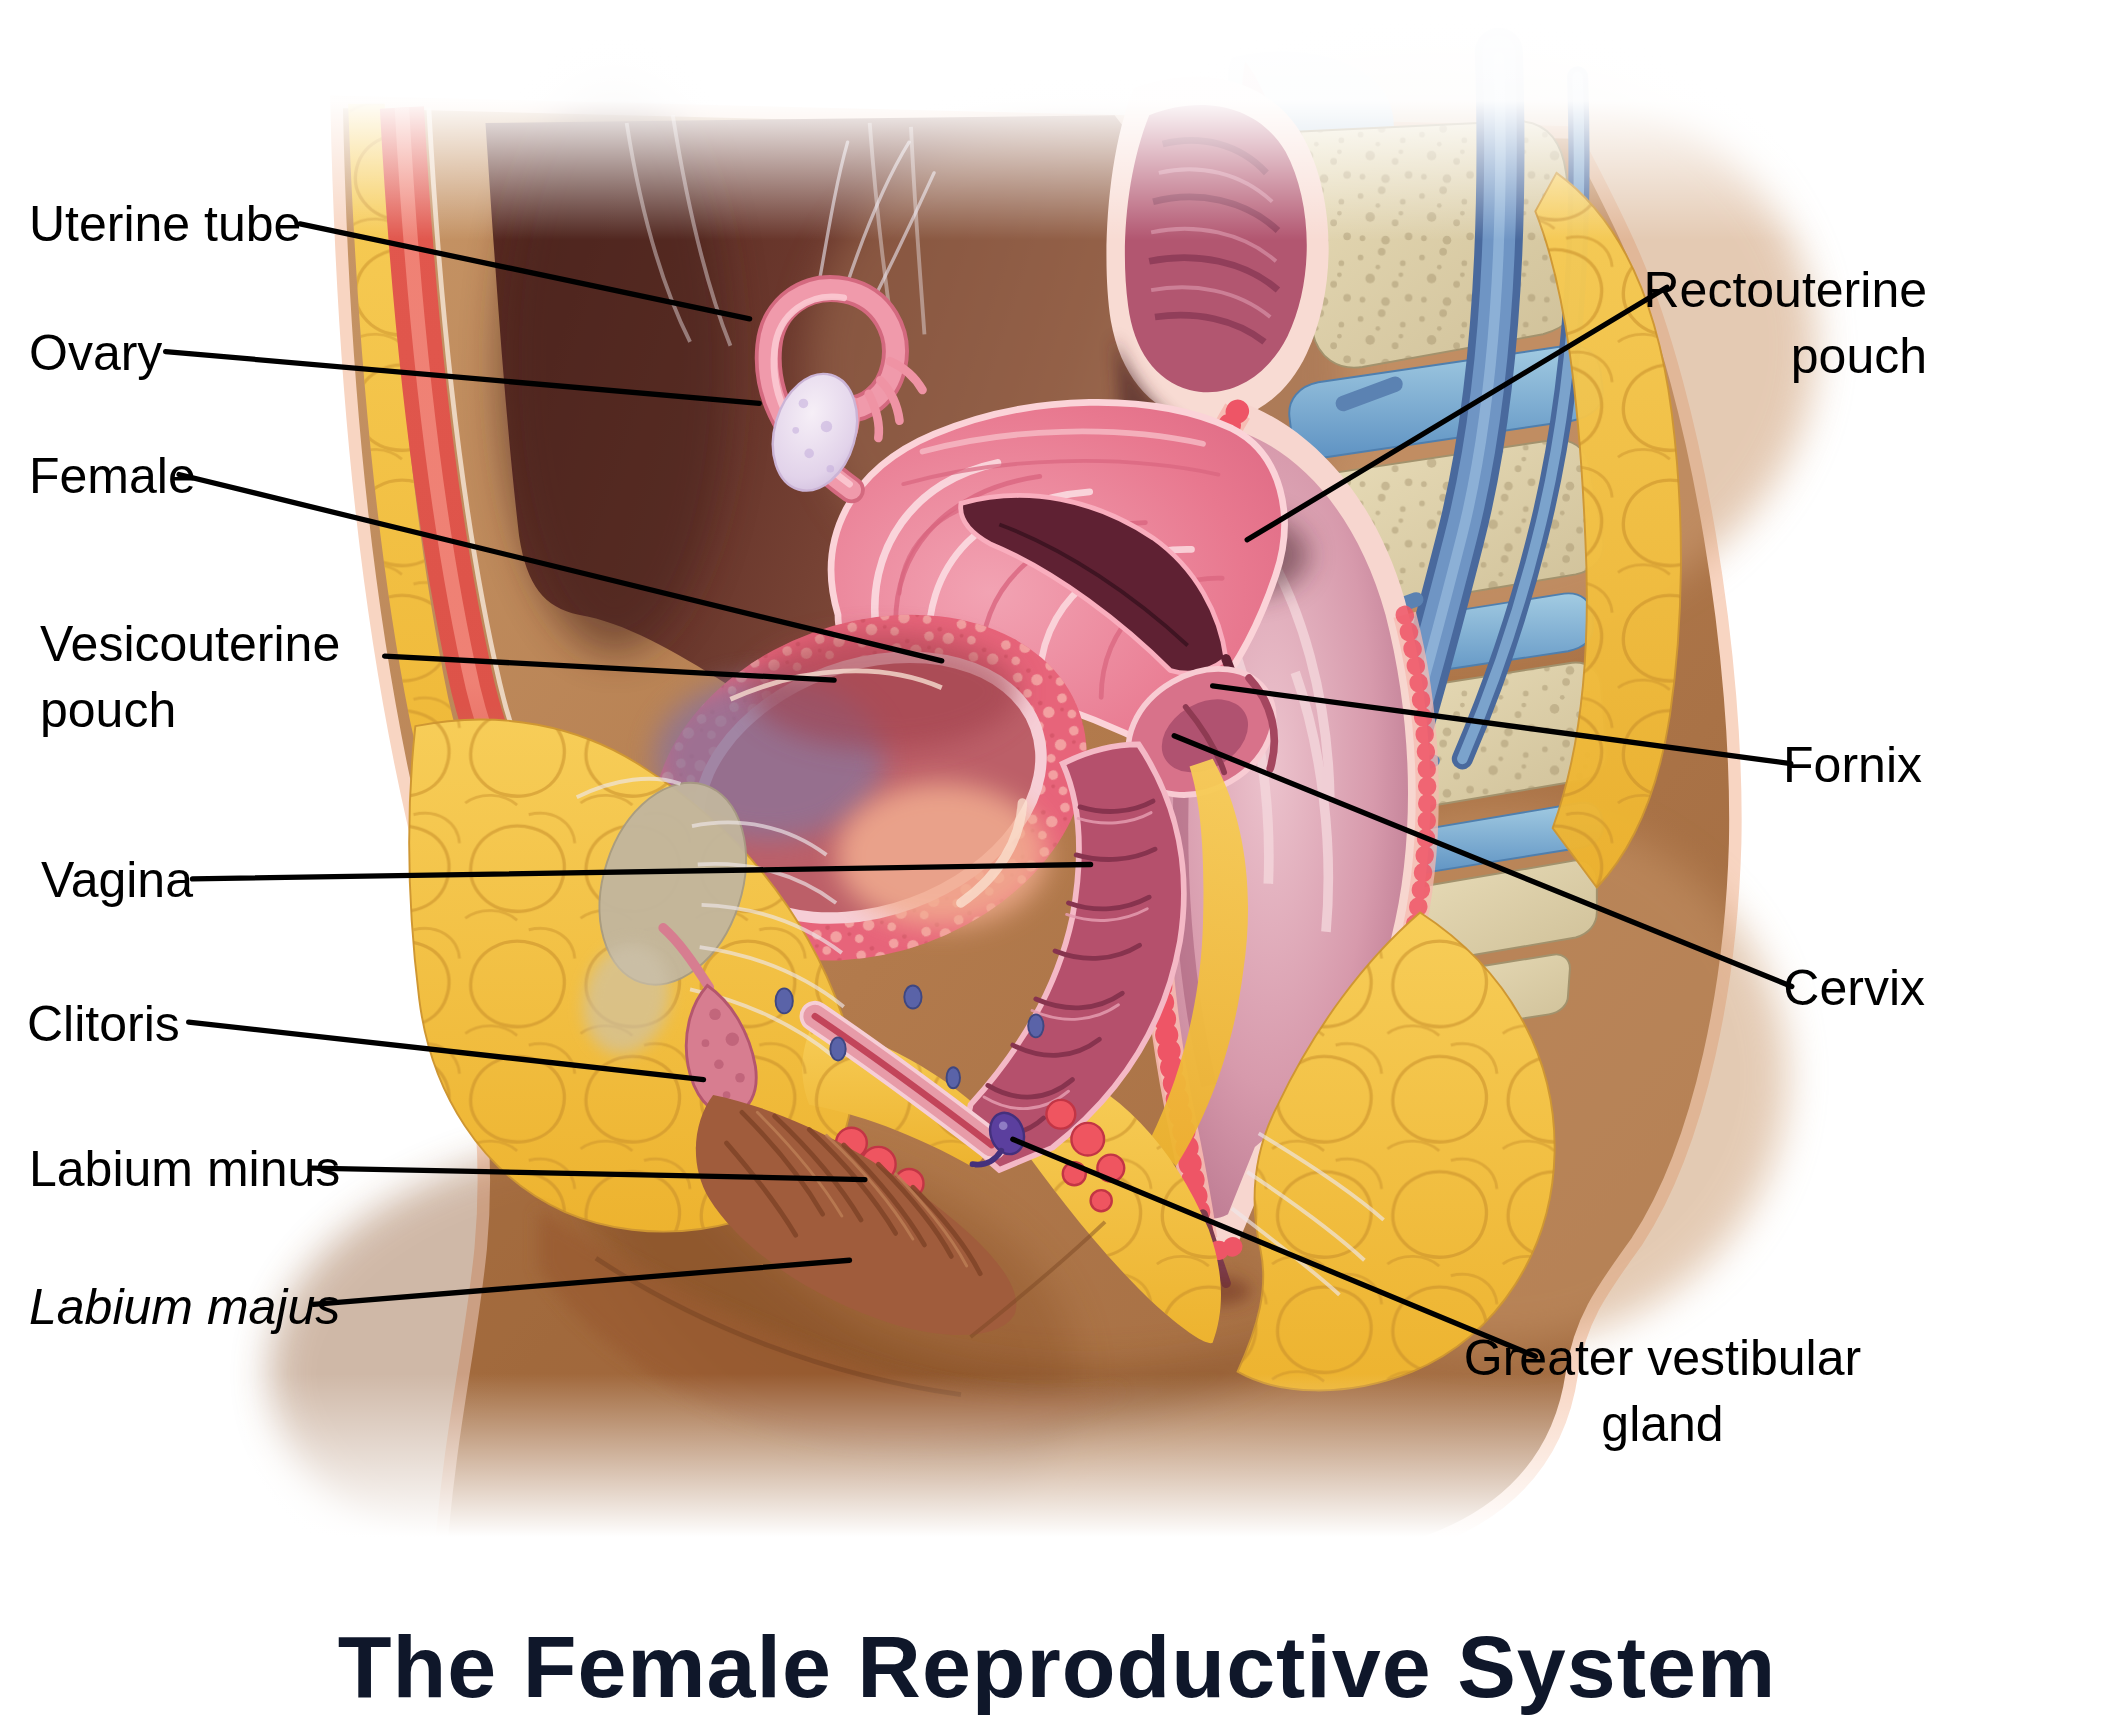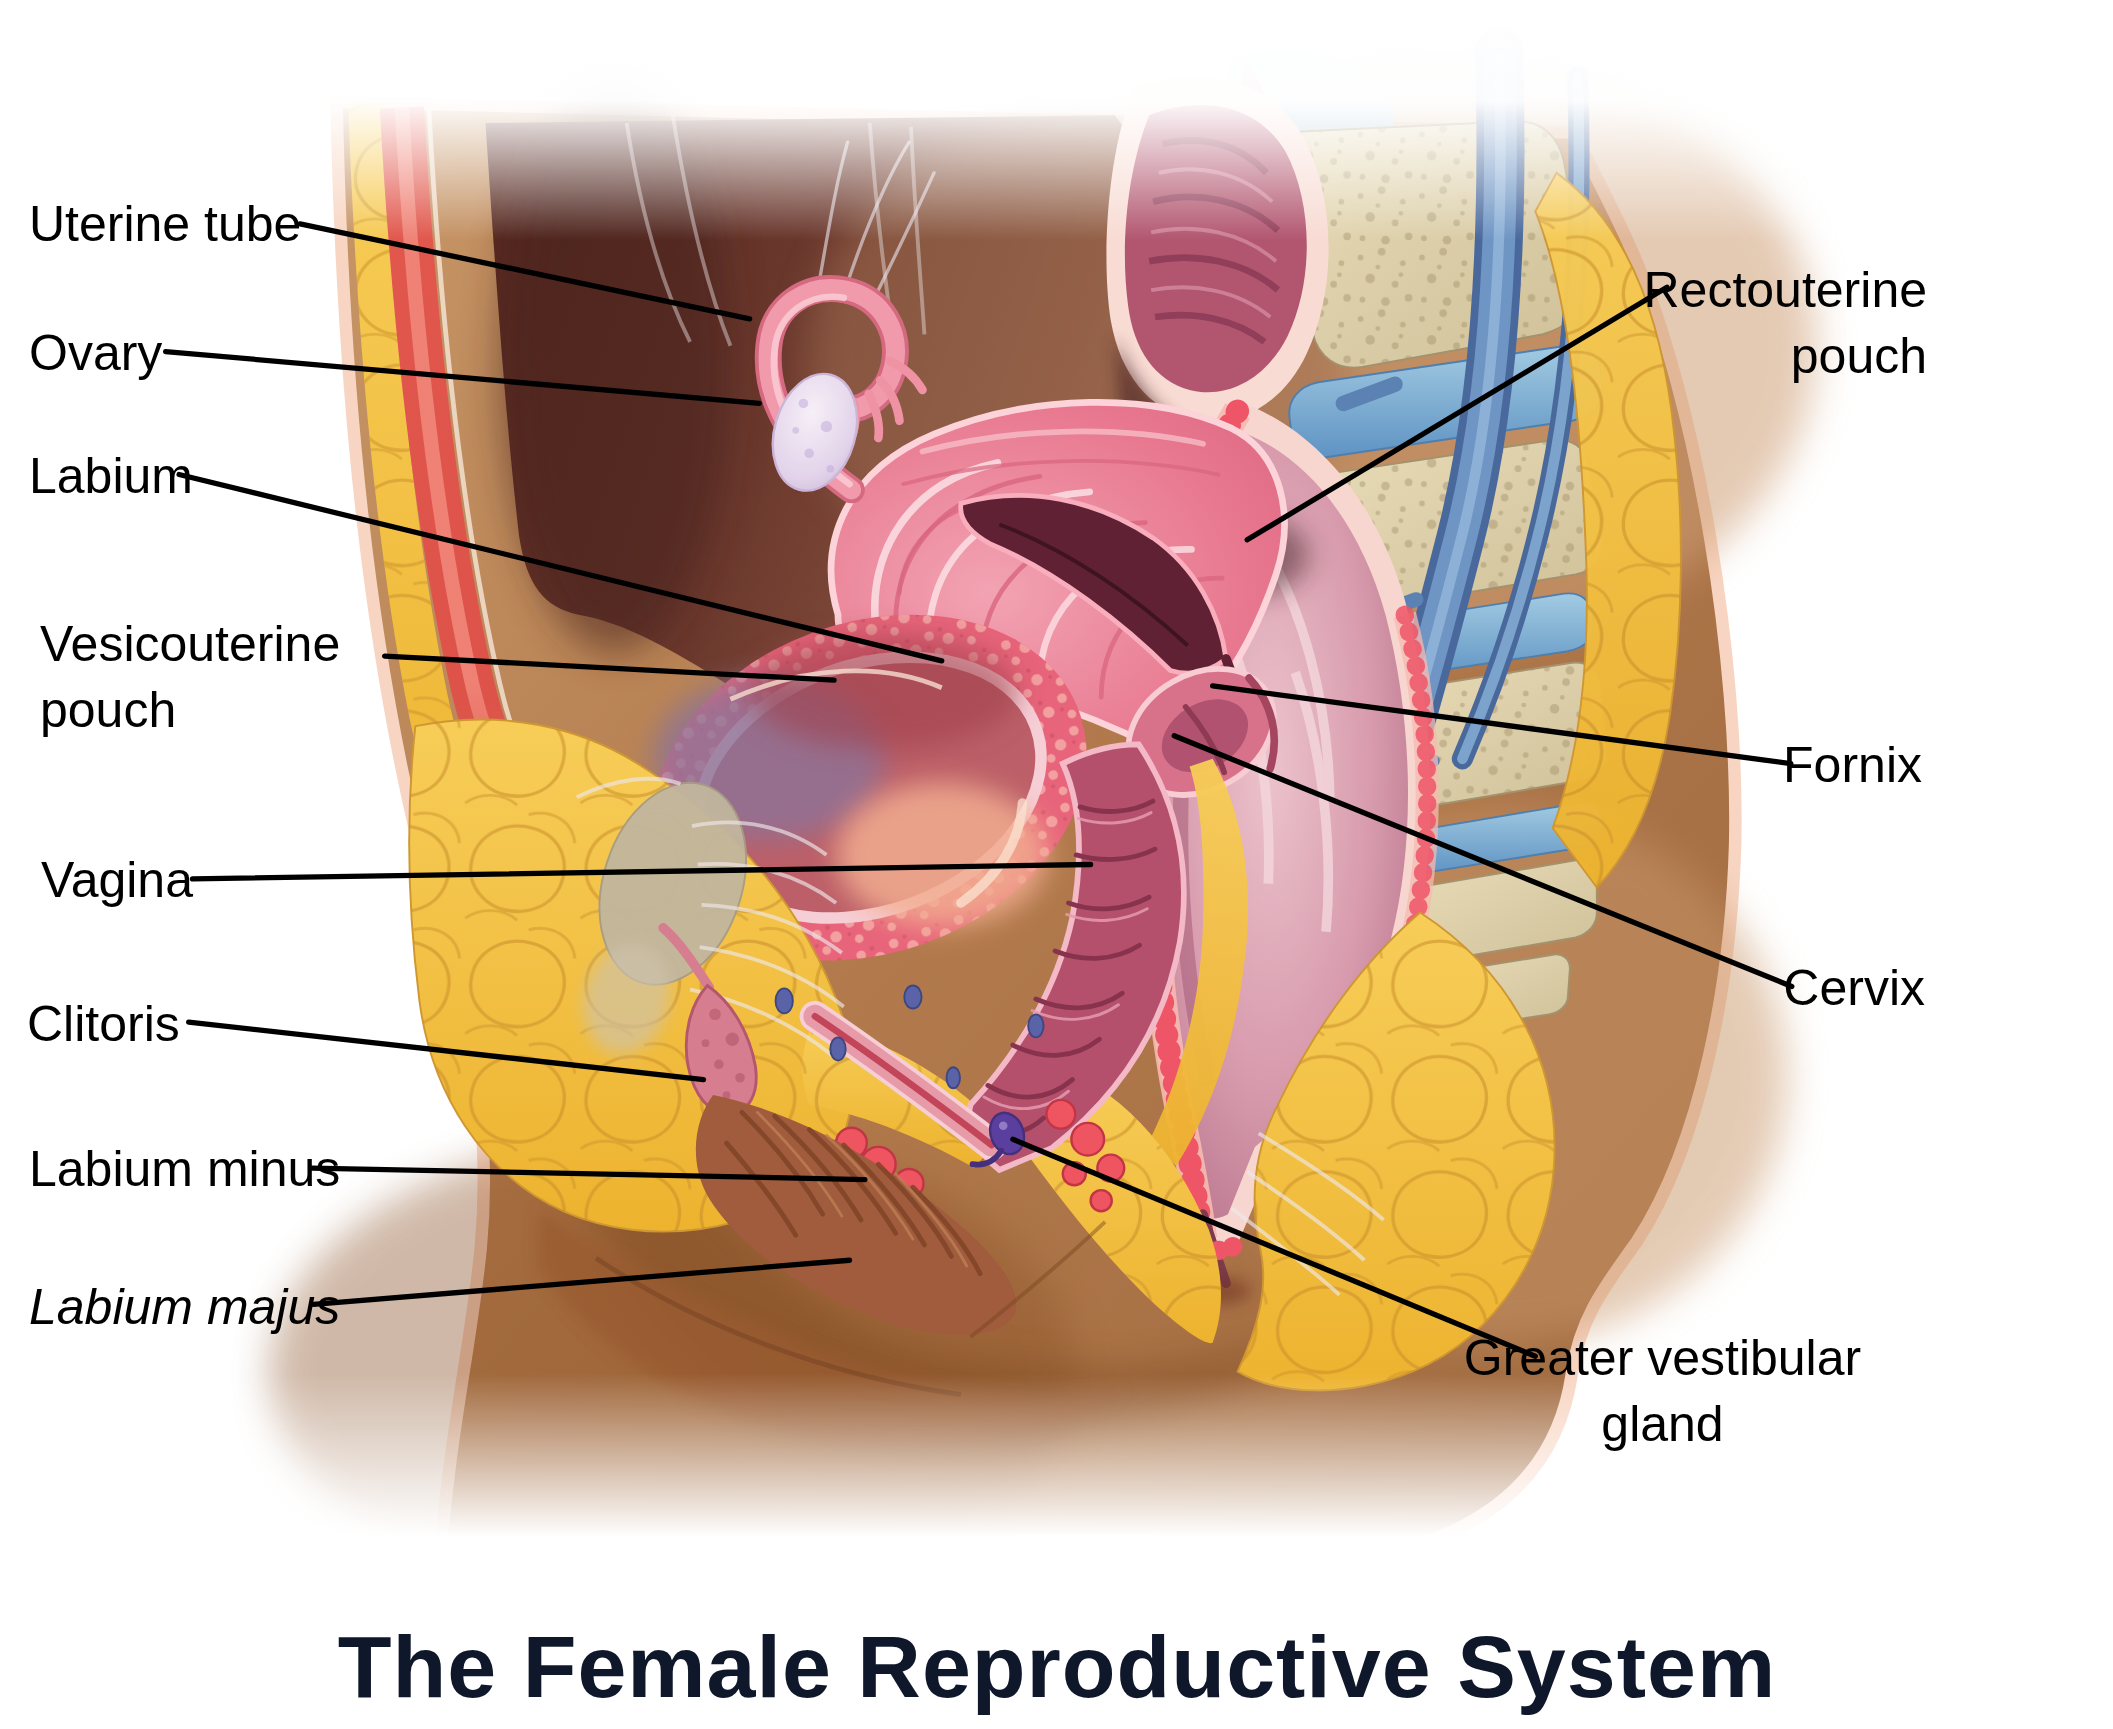--- a/index.html
+++ b/index.html
@@ -426,21 +426,21 @@
     <path d="M326,1358 L884,1312"></path>
     <path d="M1735,299 L1298,562"></path>
     <path d="M1864,795 L1262,714"></path>
     <path d="M1865,1027 L1222,766"></path>
     <path d="M1598,1412 L1054,1186"></path>
   </g>
 </svg>
 
 <div class="anat-label" id="lbl-uterine-tube">Uterine tube</div>
 <div class="anat-label" id="lbl-ovary">Ovary</div>
-<div class="anat-label" id="lbl-uterus">Labium</div>
+<div class="anat-label" id="lbl-uterus">Female</div>
 <div class="anat-label" id="lbl-vesicouterine">Vesicouterine pouch</div>
 <div class="anat-label" id="lbl-vagina">Vagina</div>
 <div class="anat-label" id="lbl-clitoris">Clitoris</div>
 <div class="anat-label" id="lbl-labium-minus">Labium minus</div>
 <div class="anat-label" id="lbl-labium-majus">Labium majus</div>
 <div class="anat-label lab-right" id="lbl-rectouterine">Rectouterine pouch</div>
 <div class="anat-label lab-right" id="lbl-cervix">Cervix</div>
 <div class="anat-label lab-right" id="lbl-fornix">Fornix</div>
 <div class="anat-label lab-right" id="lbl-gvg">Greater vestibular gland</div>
 

